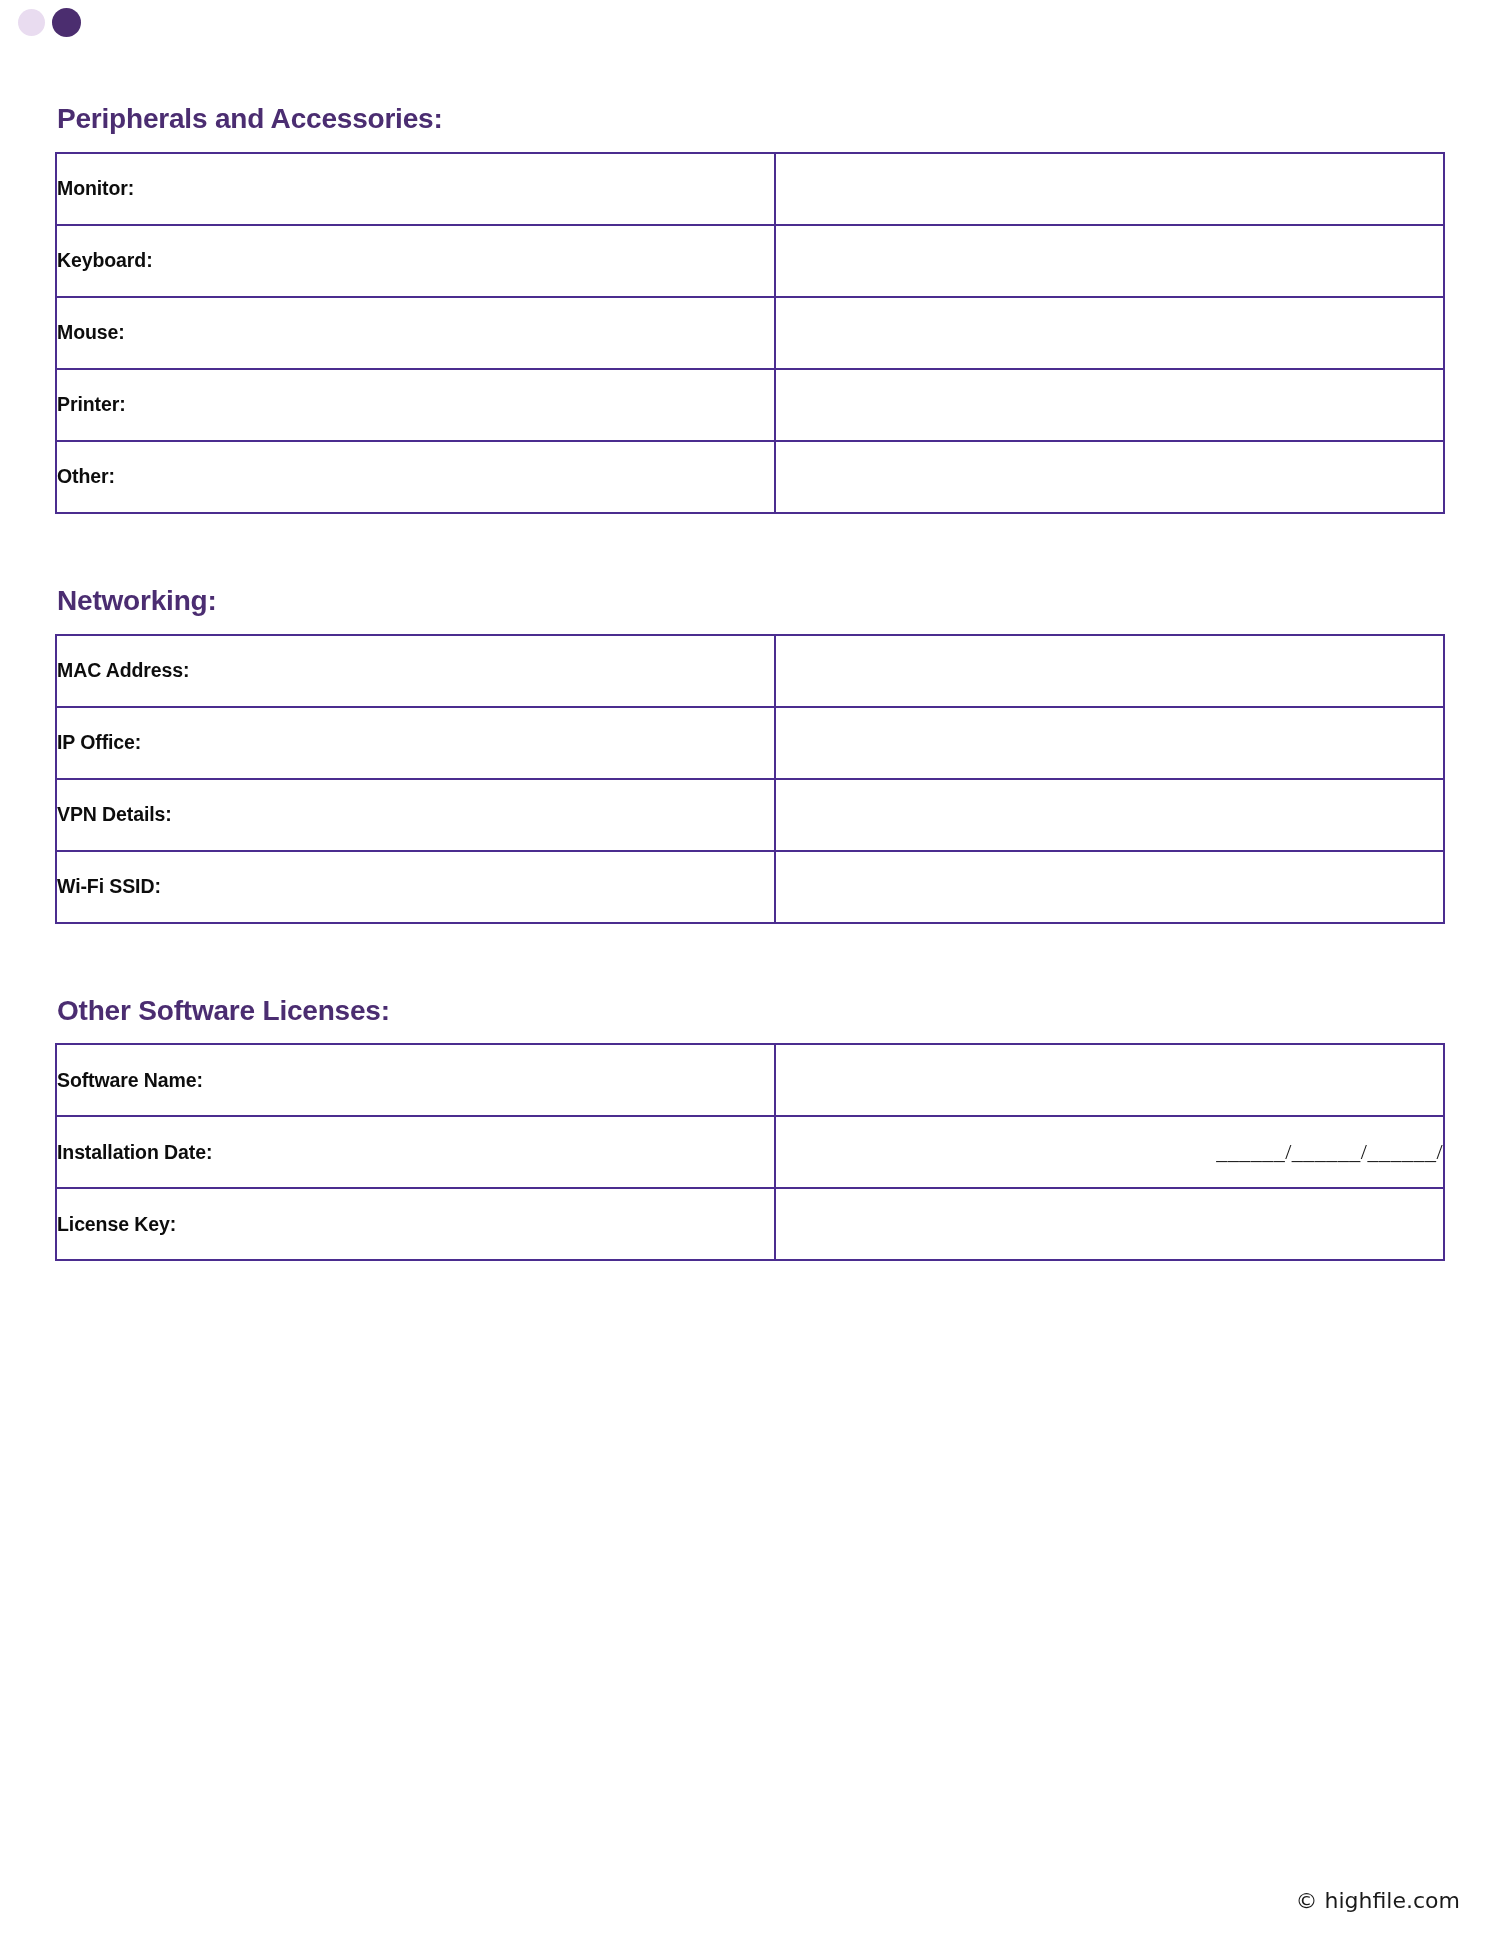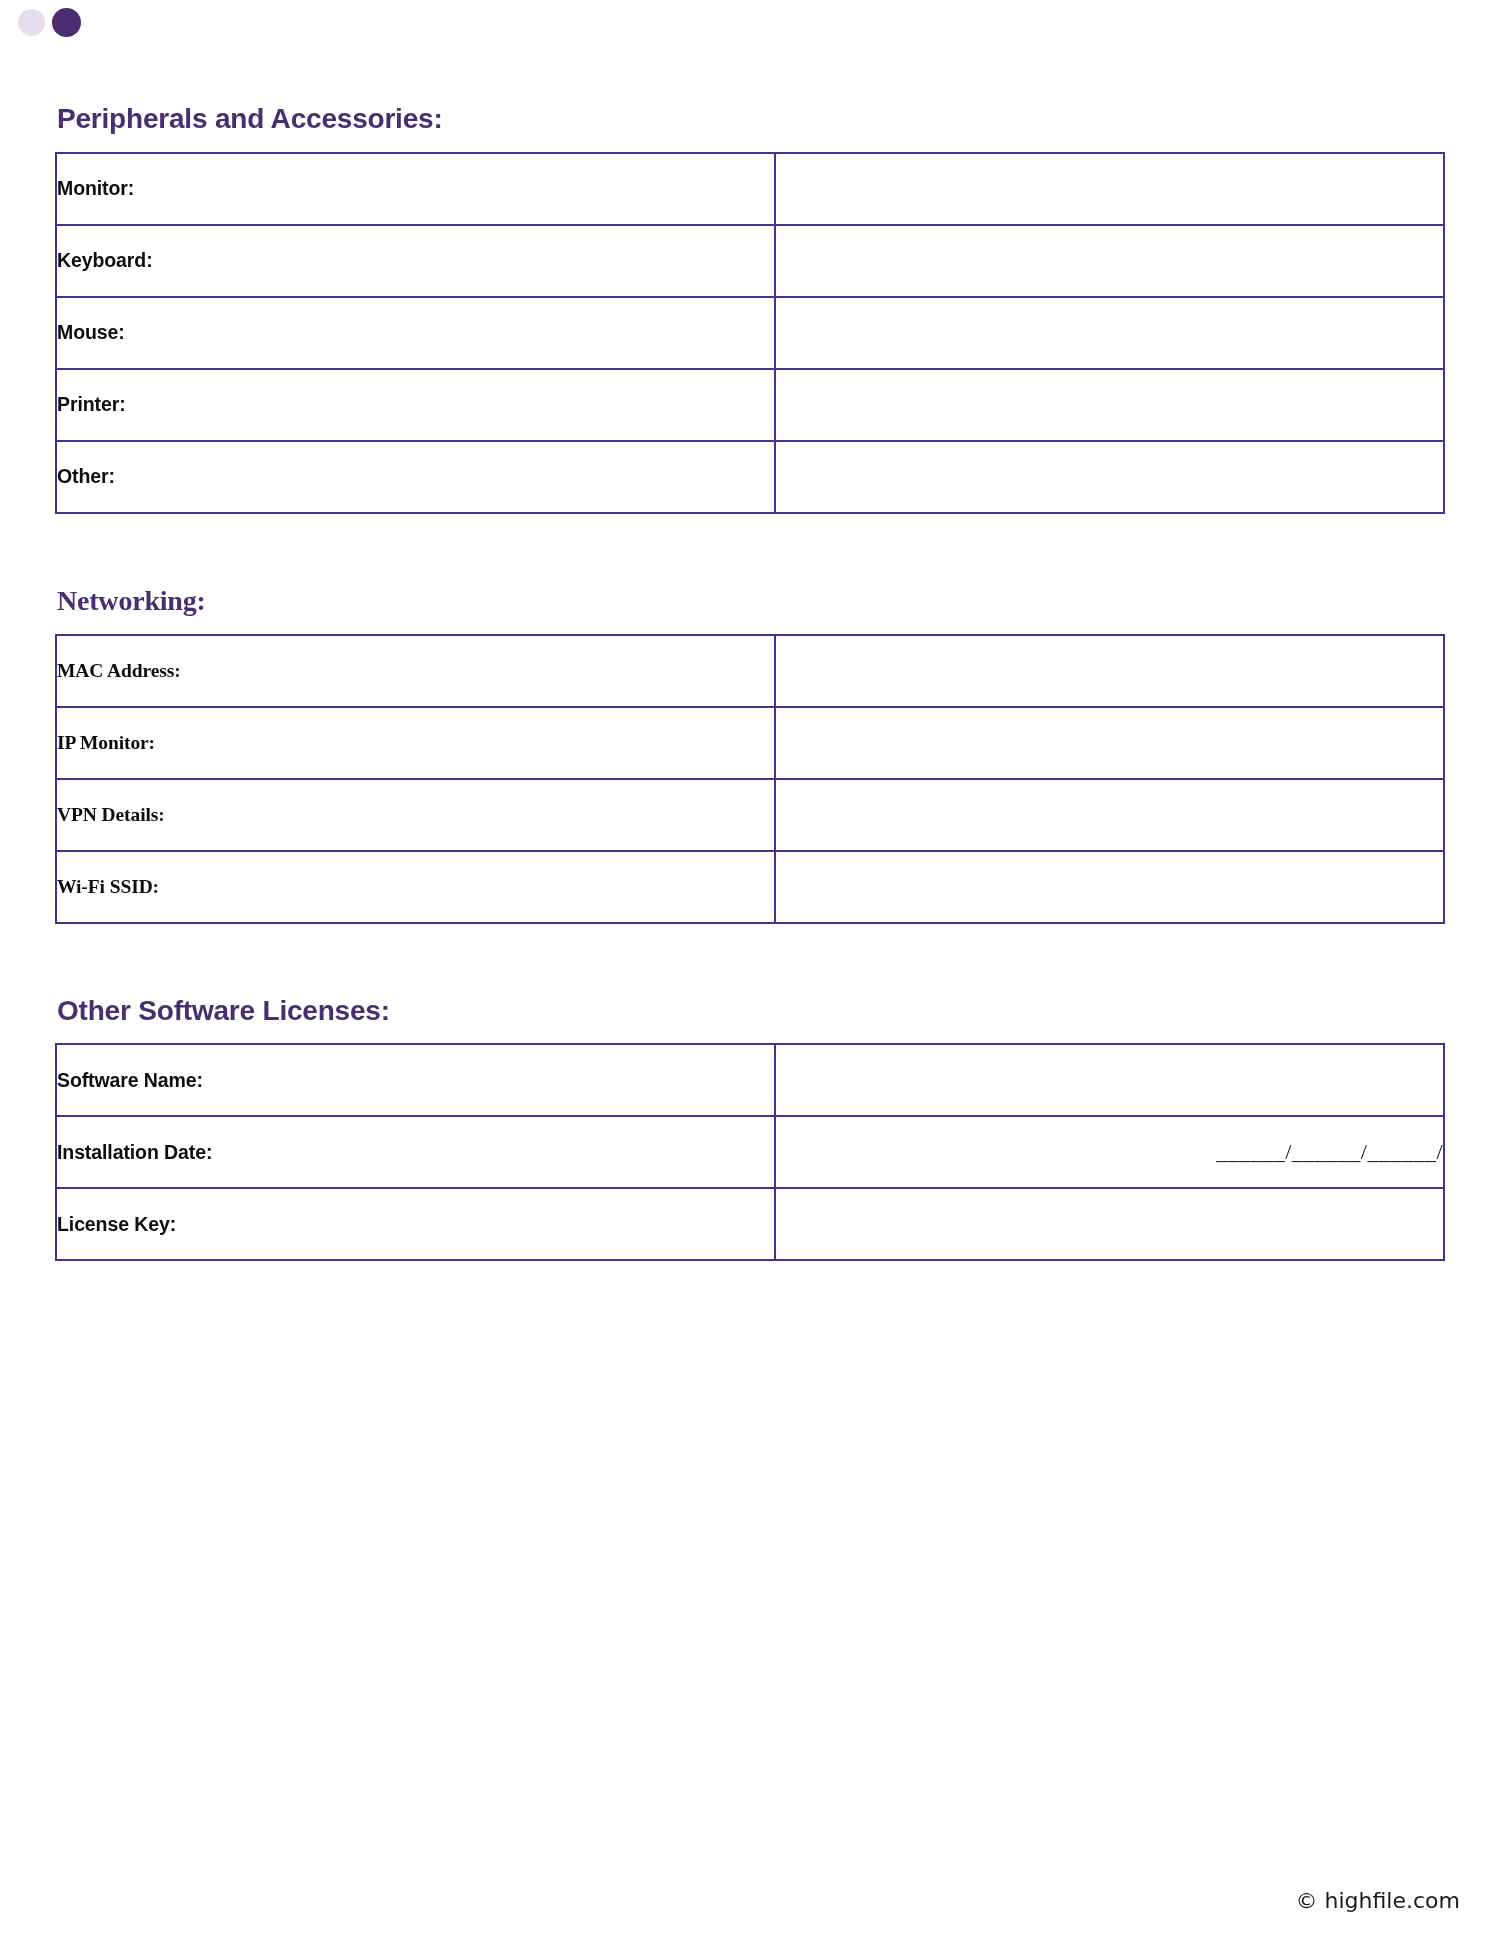--- a/index.html
+++ b/index.html
@@ -99,21 +99,21 @@
     white-space: nowrap;
   }
   .date-blanks {
     letter-spacing: 0.5px;
     font-family: "Liberation Serif", serif;
     font-size: 22px;
   }
 
   
   .sec-peripherals { padding-top: 0; }
-  .sec-networking  { padding-top: 26px; font-family: Liberation Serif, serif; }
+  .sec-networking  { padding-top: 26px; }
   .sec-software    { padding-top: 26px; }
   .sec-licenses    { padding-top: 26px; }
 
   .sec-software .form-table { margin-bottom: 46px; }
 
   
   .footer {
     position: absolute;
     right: 40px;
     bottom: 28px;
@@ -165,21 +165,21 @@
 
     <div class="section sec-networking">
       <div class="section-heading">Networking:</div>
       <table class="form-table">
         <tbody>
           <tr>
             <td class="label-cell">MAC Address:</td>
             <td class="value-cell"></td>
           </tr>
           <tr>
-            <td class="label-cell">IP Monitor:</td>
+            <td class="label-cell">IP Office:</td>
             <td class="value-cell"></td>
           </tr>
           <tr>
             <td class="label-cell">VPN Details:</td>
             <td class="value-cell"></td>
           </tr>
           <tr>
             <td class="label-cell">Wi-Fi SSID:</td>
             <td class="value-cell"></td>
           </tr>

